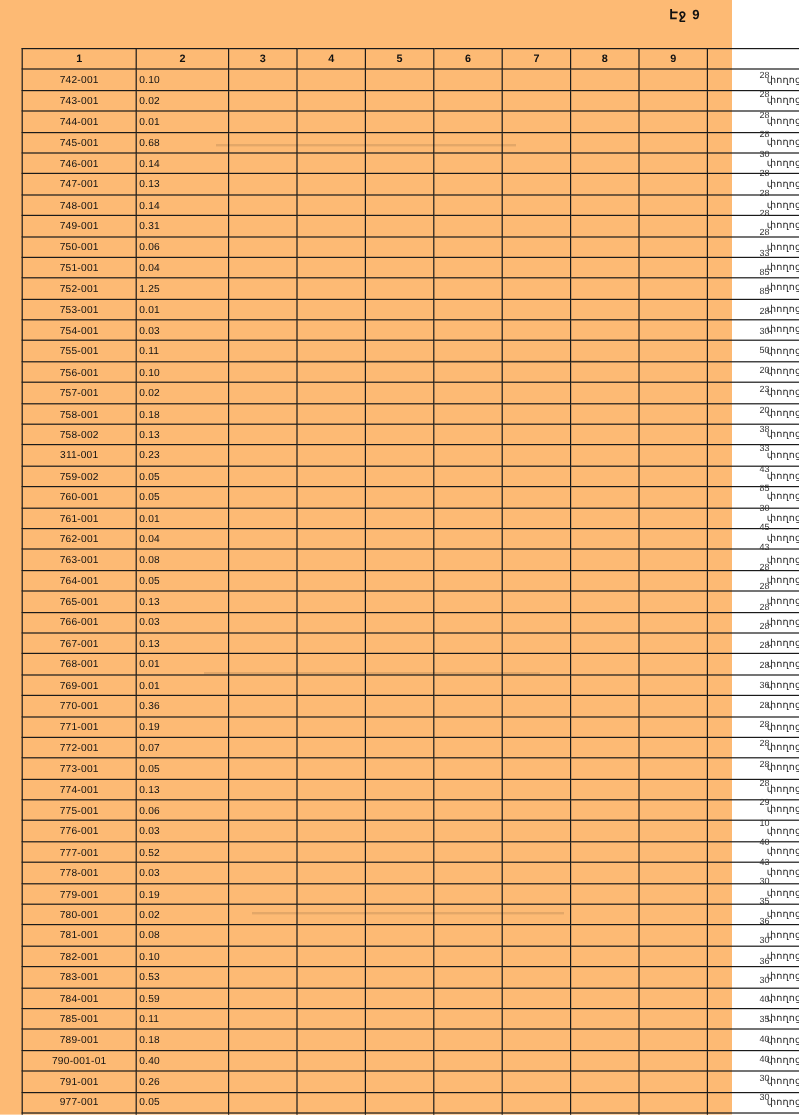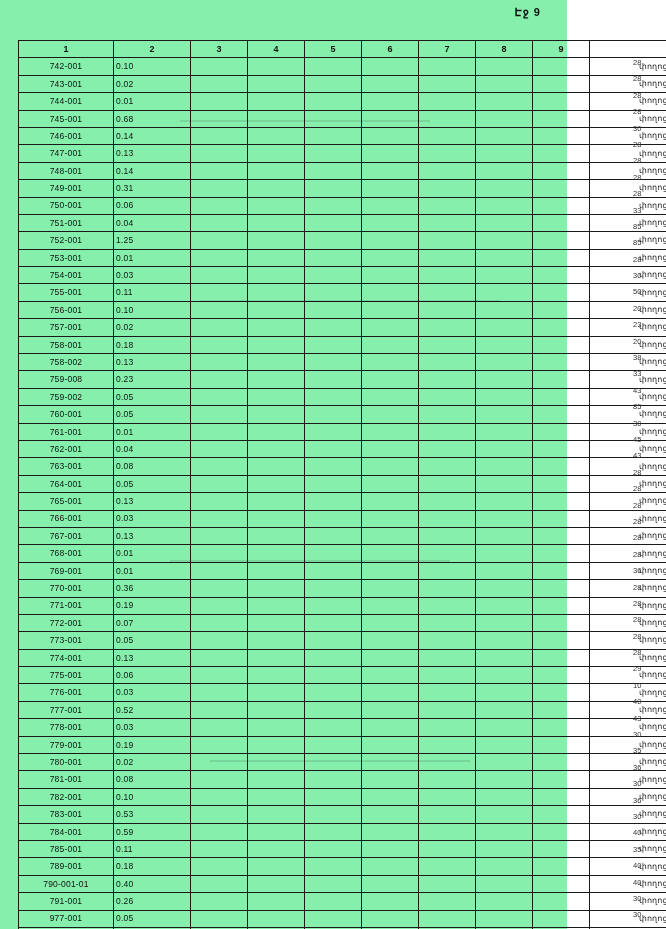--- a/index.html
+++ b/index.html
@@ -9,23 +9,23 @@
   }
   body {
     width: 666px;
     height: 929px;
     font-family: "Liberation Sans", sans-serif;
     position: relative;
     overflow: hidden;
   }
   .page {
     position: relative;
-    width: 567px;
+    width: 610px;
     height: 929px;
-    background: #86efac;
+    background: #fdba74;
   }
   .page-header {
     position: absolute;
     top: 6px;
     right: 26px;
     font-size: 11px;
     font-weight: bold;
     letter-spacing: 1px;
     color: #111;
   }
@@ -339,21 +339,21 @@
             <td class="c3"></td>
             <td class="c4"></td>
             <td class="c5"></td>
             <td class="c6"></td>
             <td class="c7"></td>
             <td class="c8"></td>
             <td class="c9"></td>
             <td class="c10 note">փողոց., հրապ.</td>
           </tr>
           <tr>
-            <td class="c1 code">759-008</td>
+            <td class="c1 code">311-001</td>
             <td class="c2 val">0.23</td>
             <td class="c3"></td>
             <td class="c4"></td>
             <td class="c5"></td>
             <td class="c6"></td>
             <td class="c7"></td>
             <td class="c8"></td>
             <td class="c9"></td>
             <td class="c10 note">փողոց., հրապ.</td>
           </tr>

